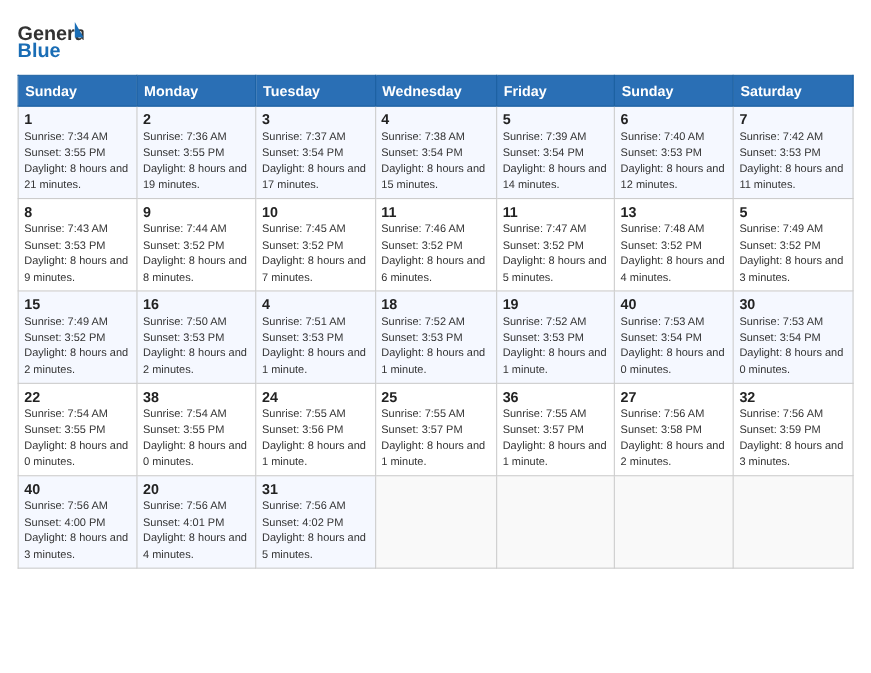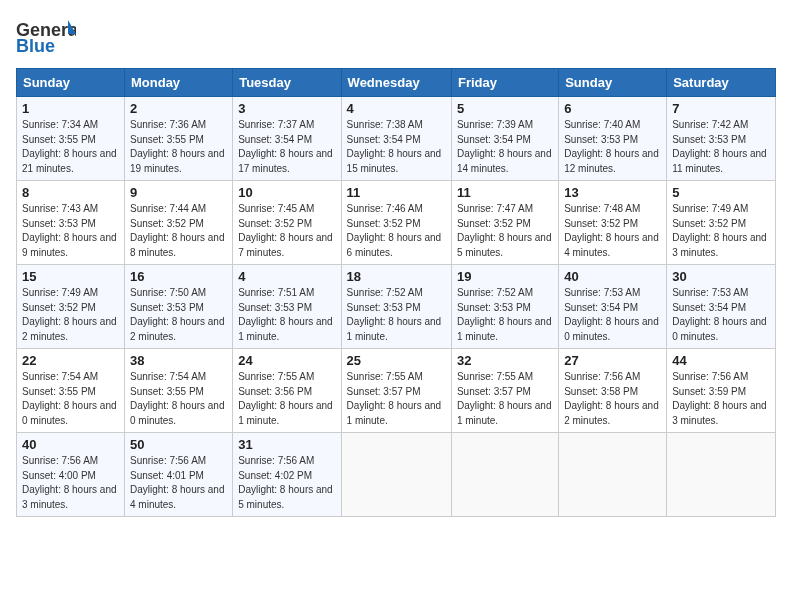--- a/index.html
+++ b/index.html
@@ -136,27 +136,27 @@
         <td><span class="day-num">18</span><span class="day-info">Sunrise: 7:52 AM<br>Sunset: 3:53 PM<br>Daylight: 8 hours and 1 minute.</span></td>
         <td><span class="day-num">19</span><span class="day-info">Sunrise: 7:52 AM<br>Sunset: 3:53 PM<br>Daylight: 8 hours and 1 minute.</span></td>
         <td><span class="day-num">40</span><span class="day-info">Sunrise: 7:53 AM<br>Sunset: 3:54 PM<br>Daylight: 8 hours and 0 minutes.</span></td>
         <td><span class="day-num">30</span><span class="day-info">Sunrise: 7:53 AM<br>Sunset: 3:54 PM<br>Daylight: 8 hours and 0 minutes.</span></td>
       </tr>
       <tr>
         <td><span class="day-num">22</span><span class="day-info">Sunrise: 7:54 AM<br>Sunset: 3:55 PM<br>Daylight: 8 hours and 0 minutes.</span></td>
         <td><span class="day-num">38</span><span class="day-info">Sunrise: 7:54 AM<br>Sunset: 3:55 PM<br>Daylight: 8 hours and 0 minutes.</span></td>
         <td><span class="day-num">24</span><span class="day-info">Sunrise: 7:55 AM<br>Sunset: 3:56 PM<br>Daylight: 8 hours and 1 minute.</span></td>
         <td><span class="day-num">25</span><span class="day-info">Sunrise: 7:55 AM<br>Sunset: 3:57 PM<br>Daylight: 8 hours and 1 minute.</span></td>
-        <td><span class="day-num">32</span><span class="day-info">Sunrise: 7:55 AM<br>Sunset: 3:57 PM<br>Daylight: 8 hours and 1 minute.</span></td>
+        <td><span class="day-num">36</span><span class="day-info">Sunrise: 7:55 AM<br>Sunset: 3:57 PM<br>Daylight: 8 hours and 1 minute.</span></td>
         <td><span class="day-num">27</span><span class="day-info">Sunrise: 7:56 AM<br>Sunset: 3:58 PM<br>Daylight: 8 hours and 2 minutes.</span></td>
-        <td><span class="day-num">44</span><span class="day-info">Sunrise: 7:56 AM<br>Sunset: 3:59 PM<br>Daylight: 8 hours and 3 minutes.</span></td>
+        <td><span class="day-num">32</span><span class="day-info">Sunrise: 7:56 AM<br>Sunset: 3:59 PM<br>Daylight: 8 hours and 3 minutes.</span></td>
       </tr>
       <tr>
         <td><span class="day-num">40</span><span class="day-info">Sunrise: 7:56 AM<br>Sunset: 4:00 PM<br>Daylight: 8 hours and 3 minutes.</span></td>
-        <td><span class="day-num">50</span><span class="day-info">Sunrise: 7:56 AM<br>Sunset: 4:01 PM<br>Daylight: 8 hours and 4 minutes.</span></td>
+        <td><span class="day-num">20</span><span class="day-info">Sunrise: 7:56 AM<br>Sunset: 4:01 PM<br>Daylight: 8 hours and 4 minutes.</span></td>
         <td><span class="day-num">31</span><span class="day-info">Sunrise: 7:56 AM<br>Sunset: 4:02 PM<br>Daylight: 8 hours and 5 minutes.</span></td>
         <td class="empty"></td>
         <td class="empty"></td>
         <td class="empty"></td>
         <td class="empty"></td>
       </tr>
     </tbody>
 </table>
 
 </body></html>

